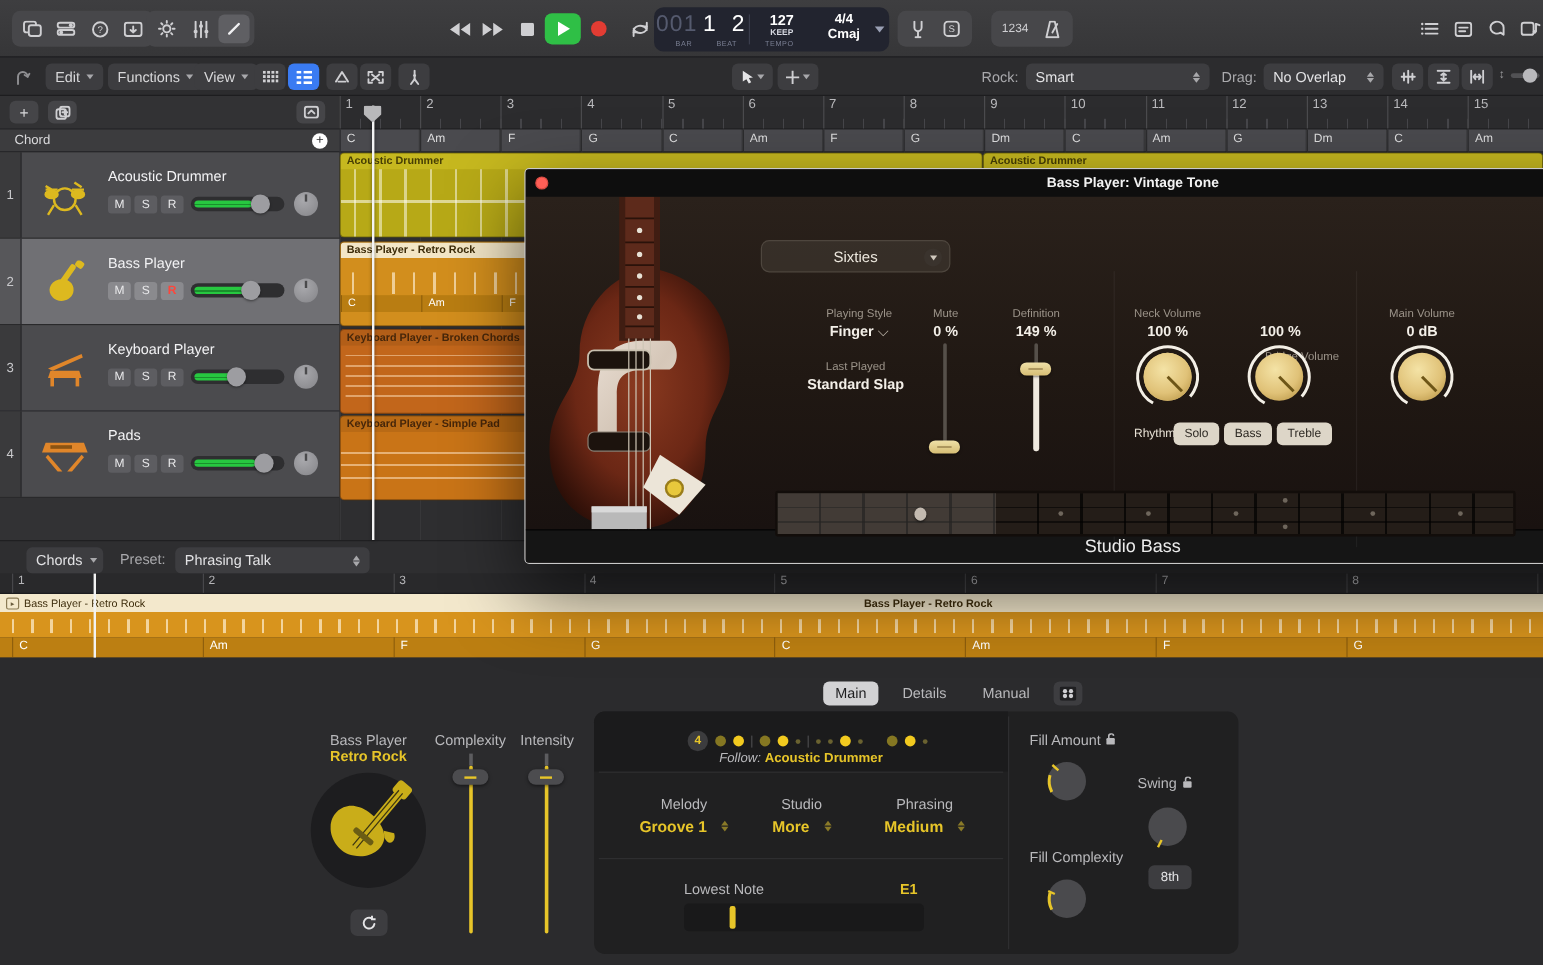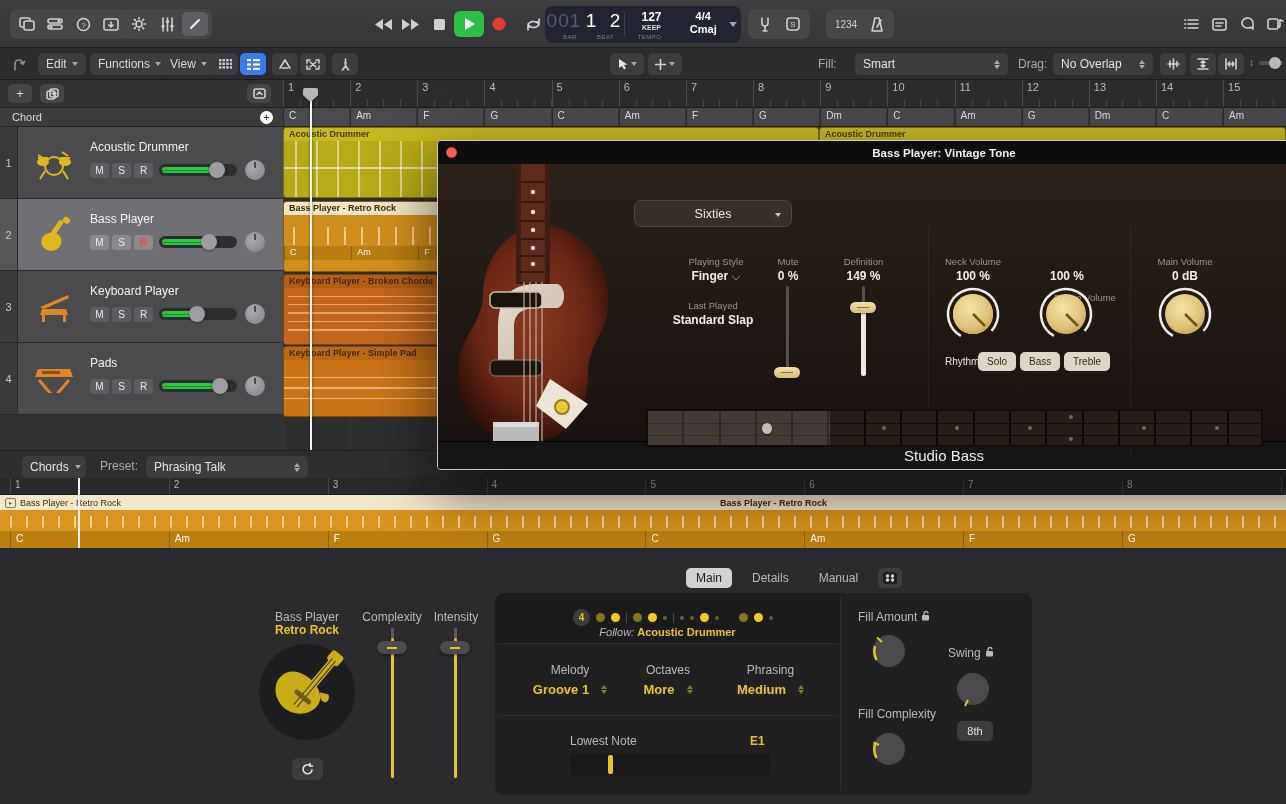--- a/index.html
+++ b/index.html
@@ -418,21 +418,21 @@
         </svg>
         <span class="dtri2" style="margin-left:3px;"></span>
       </div>
     <div class="tool-sq" style="left:648px;width:34px;">
         <svg width="11" height="11">
           <path d="M5.5 0 v11 M0 5.5 h11" class="icon-line"></path>
         </svg>
         <span class="dtri2" style="margin-left:3px;"></span>
       </div>
 
-    <div class="snap-lbl" style="left:818px;">Fill:</div>
+    <div class="snap-lbl" style="left:818px;">Rock:</div>
     <div class="drop" style="left:855px;width:153px;">
       <span>Smart</span>
       <span class="updown">
           <span class="utri"></span>
           <span class="dtri2"></span>
         </span>
     </div>
     <div class="snap-lbl" style="left:1018px;">Drag:</div>
     <div class="drop" style="left:1053px;width:100px;">
       <span>No Overlap</span>
@@ -907,21 +907,21 @@
       <div class="l">Melody</div>
       <div class="v">
           <span>Groove 1</span>
           <span class="updown yellow">
             <span class="utri"></span>
             <span class="dtri2"></span>
           </span>
         </div>
     </div>
     <div class="sel-group" style="left:128px;top:70px;width:90px;">
-      <div class="l">Octaves</div>
+      <div class="l">Studio</div>
       <div class="v">
           <span>More</span>
           <span class="updown yellow">
             <span class="utri"></span>
             <span class="dtri2"></span>
           </span>
         </div>
     </div>
     <div class="sel-group" style="left:228px;top:70px;width:95px;">
       <div class="l">Phrasing</div>

